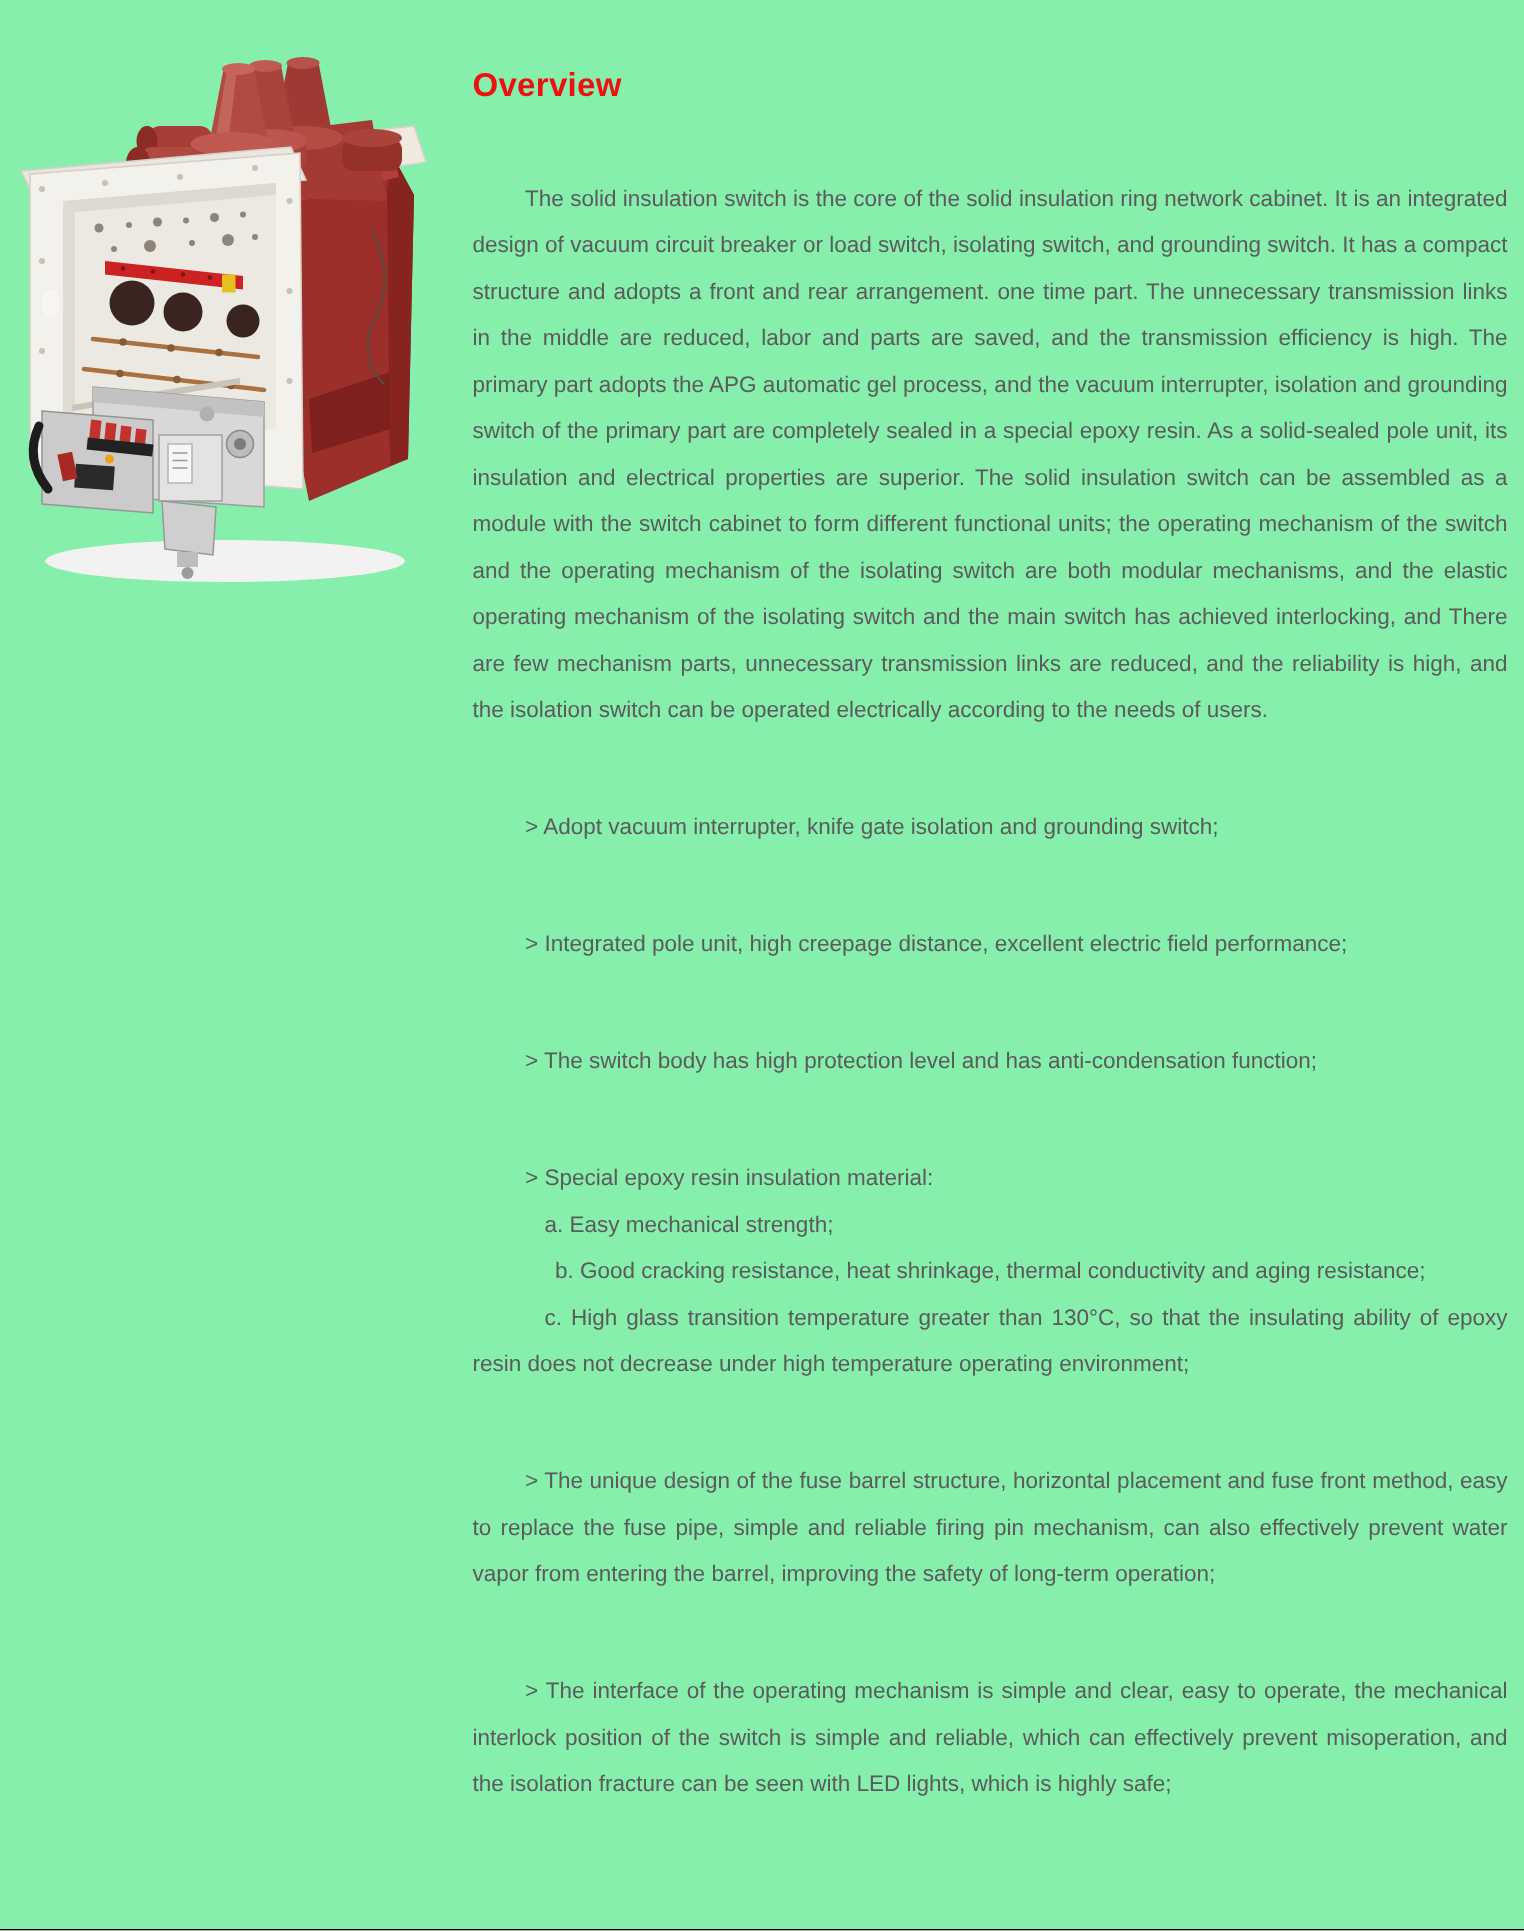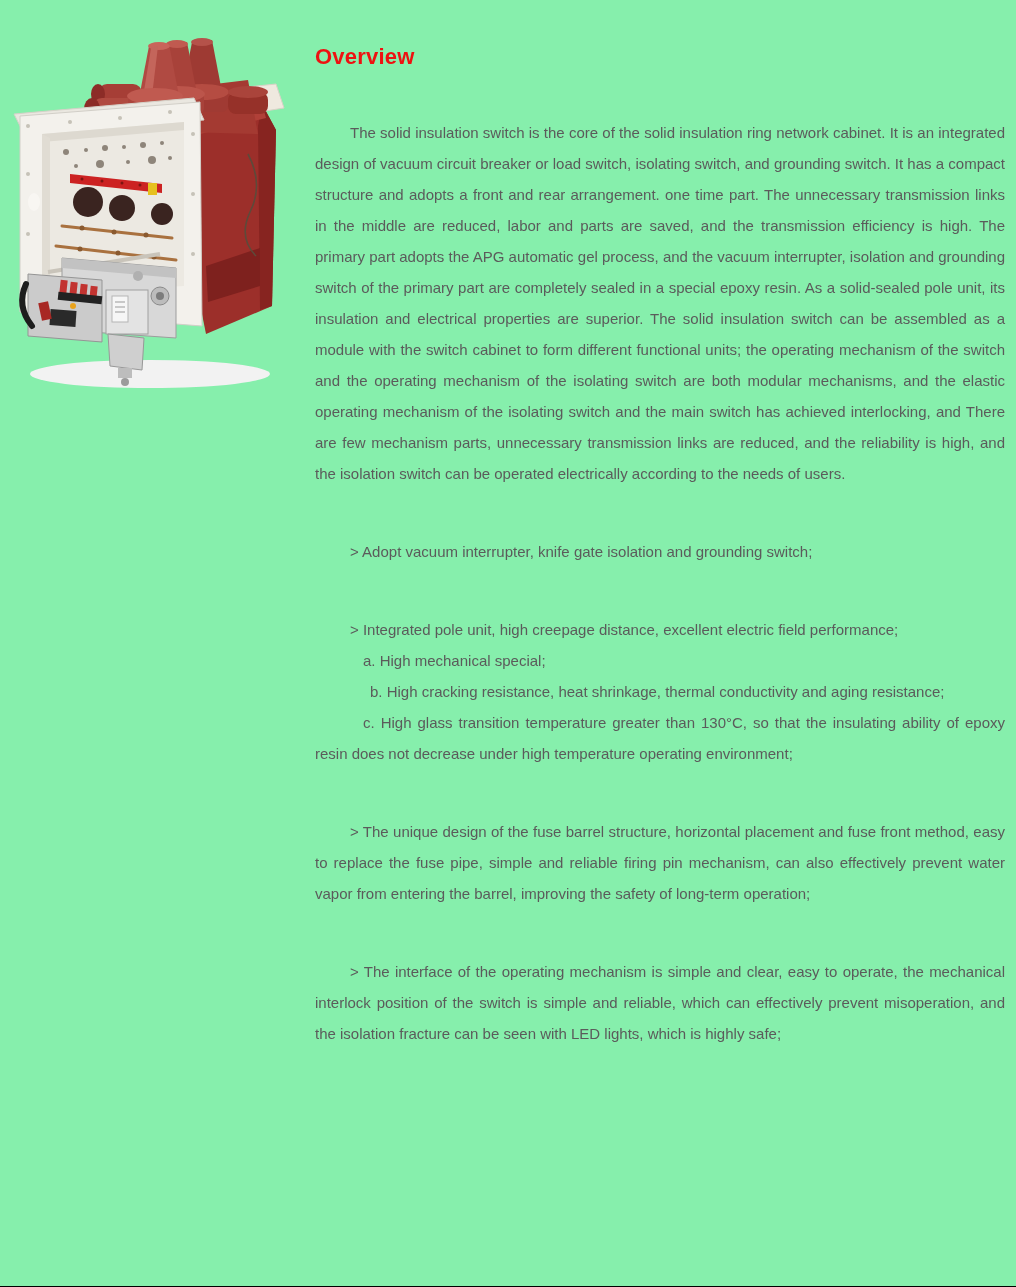--- a/index.html
+++ b/index.html
@@ -208,20 +208,22 @@
       <path d="M238,120 q16,30 2,58 q-12,26 6,44" fill="none" stroke="#5d4a3a" stroke-width="1.6"></path>
     </svg>
   </div>
 
   <div class="content">
     <h1 class="heading">Overview</h1>
 
     <p class="para ind-sm">The solid insulation switch is the core of the solid insulation ring network cabinet. It is an integrated design of vacuum circuit breaker or load switch, isolating switch, and grounding switch. It has a compact structure and adopts a front and rear arrangement. one time part. The unnecessary transmission links in the middle are reduced, labor and parts are saved, and the transmission efficiency is high. The primary part adopts the APG automatic gel process, and the vacuum interrupter, isolation and grounding switch of the primary part are completely sealed in a special epoxy resin. As a solid-sealed pole unit, its insulation and electrical properties are superior. The solid insulation switch can be assembled as a module with the switch cabinet to form different functional units; the operating mechanism of the switch and the operating mechanism of the isolating switch are both modular mechanisms, and the elastic operating mechanism of the isolating switch and the main switch has achieved interlocking, and There are few mechanism parts, unnecessary transmission links are reduced, and the reliability is high, and the isolation switch can be operated electrically according to the needs of users.</p>
     <p class="para ind-sm">&gt; Adopt vacuum interrupter, knife gate isolation and grounding switch;</p>
     <p class="para ind-sm">&gt; Integrated pole unit, high creepage distance, excellent electric field performance;</p>
-    <p class="para ind-md">a. High mechanical special;</p>
-    <p class="para ind-lg">b. High cracking resistance, heat shrinkage, thermal conductivity and aging resistance;</p>
+    <p class="para ind-sm">&gt; The switch body has high protection level and has anti-condensation function;</p>
+    <p class="para ind-sm">&gt; Special epoxy resin insulation material:</p>
+    <p class="para ind-md">a. Easy mechanical strength;</p>
+    <p class="para ind-lg">b. Good cracking resistance, heat shrinkage, thermal conductivity and aging resistance;</p>
     <p class="para ind-md">c. High glass transition temperature greater than 130°C, so that the insulating ability of epoxy resin does not decrease under high temperature operating environment;</p>
     <p class="para ind-sm">&gt; The unique design of the fuse barrel structure, horizontal placement and fuse front method, easy to replace the fuse pipe, simple and reliable firing pin mechanism, can also effectively prevent water vapor from entering the barrel, improving the safety of long-term operation;</p>
     <p class="para ind-sm">&gt; The interface of the operating mechanism is simple and clear, easy to operate, the mechanical interlock position of the switch is simple and reliable, which can effectively prevent misoperation, and the isolation fracture can be seen with LED lights, which is highly safe;</p>
   </div>
 
 </div>
 
 </body></html>

